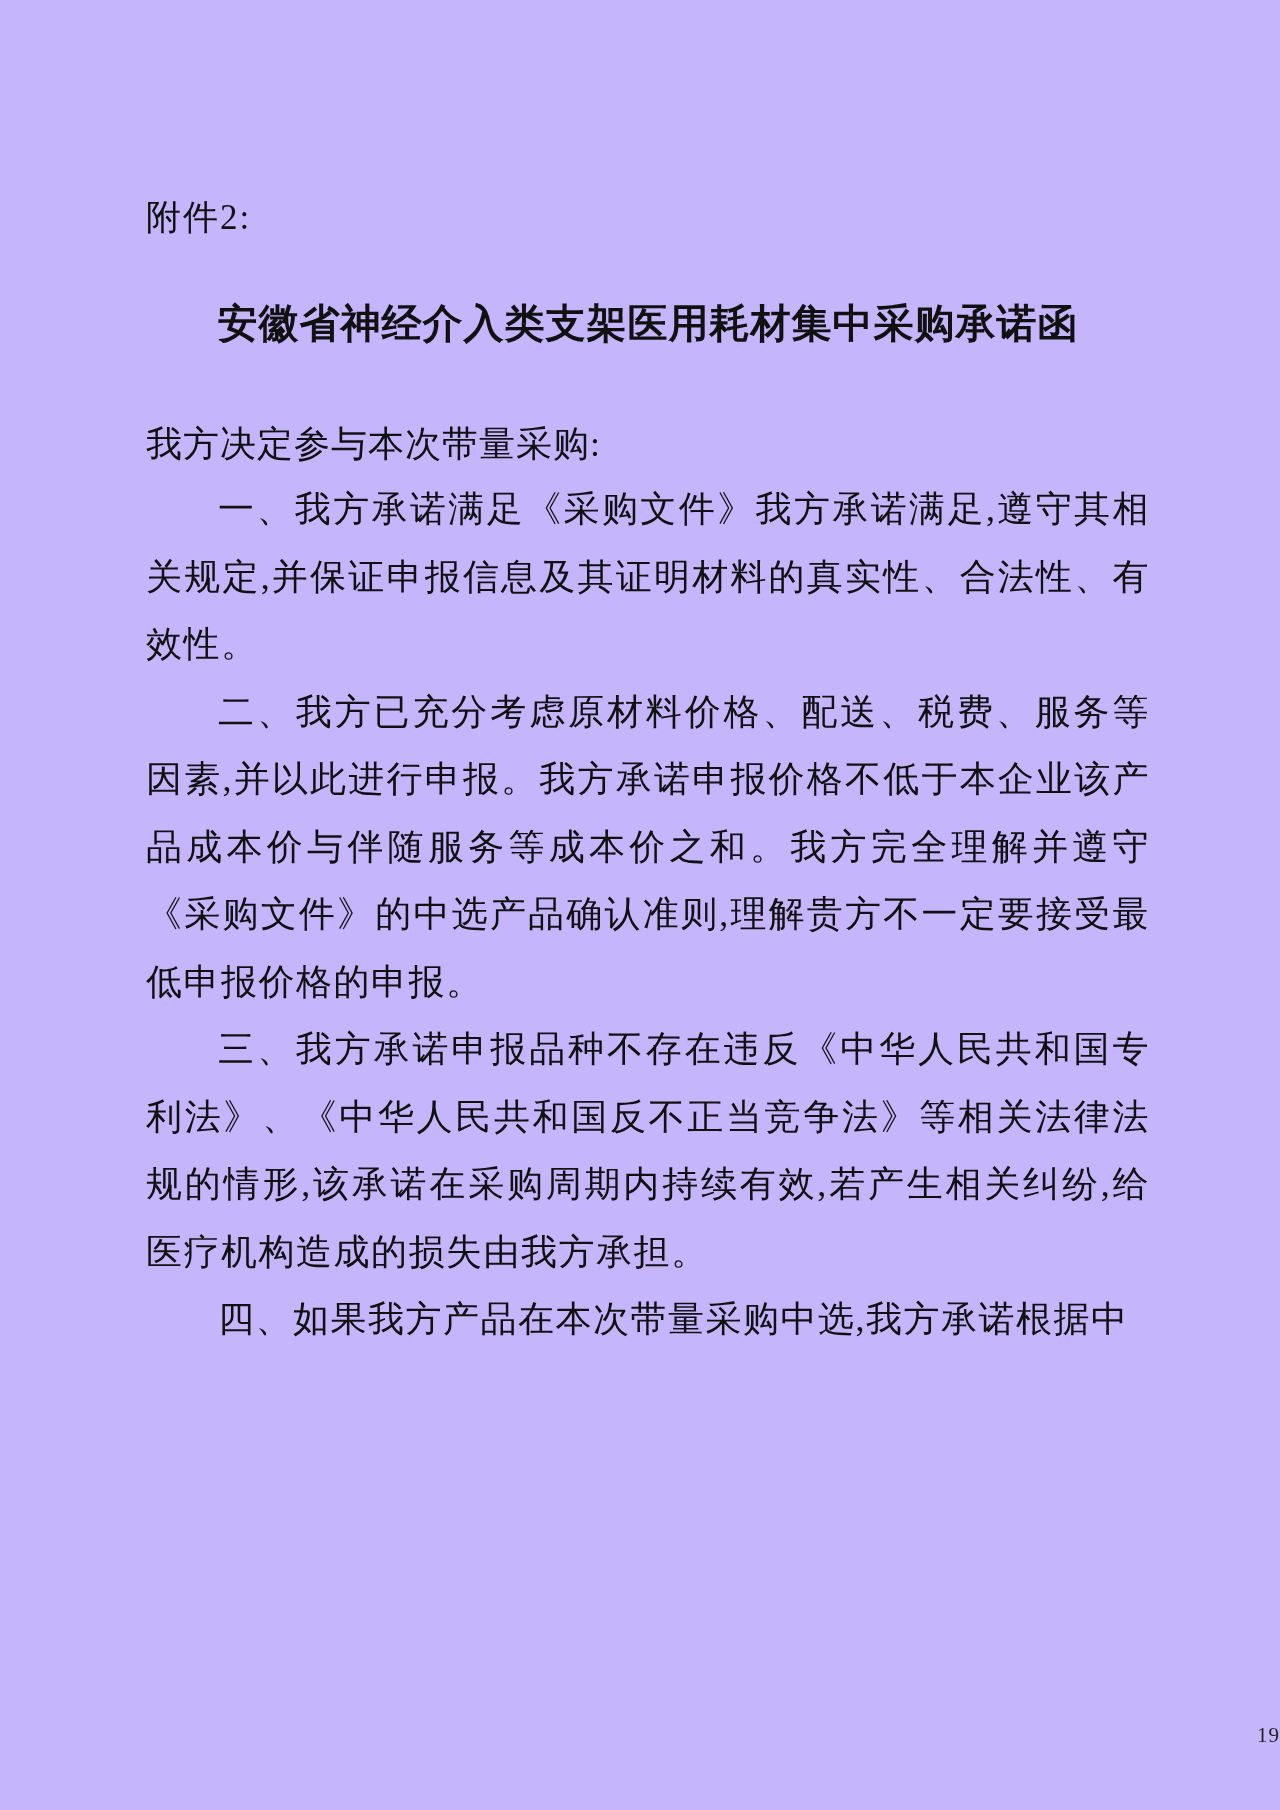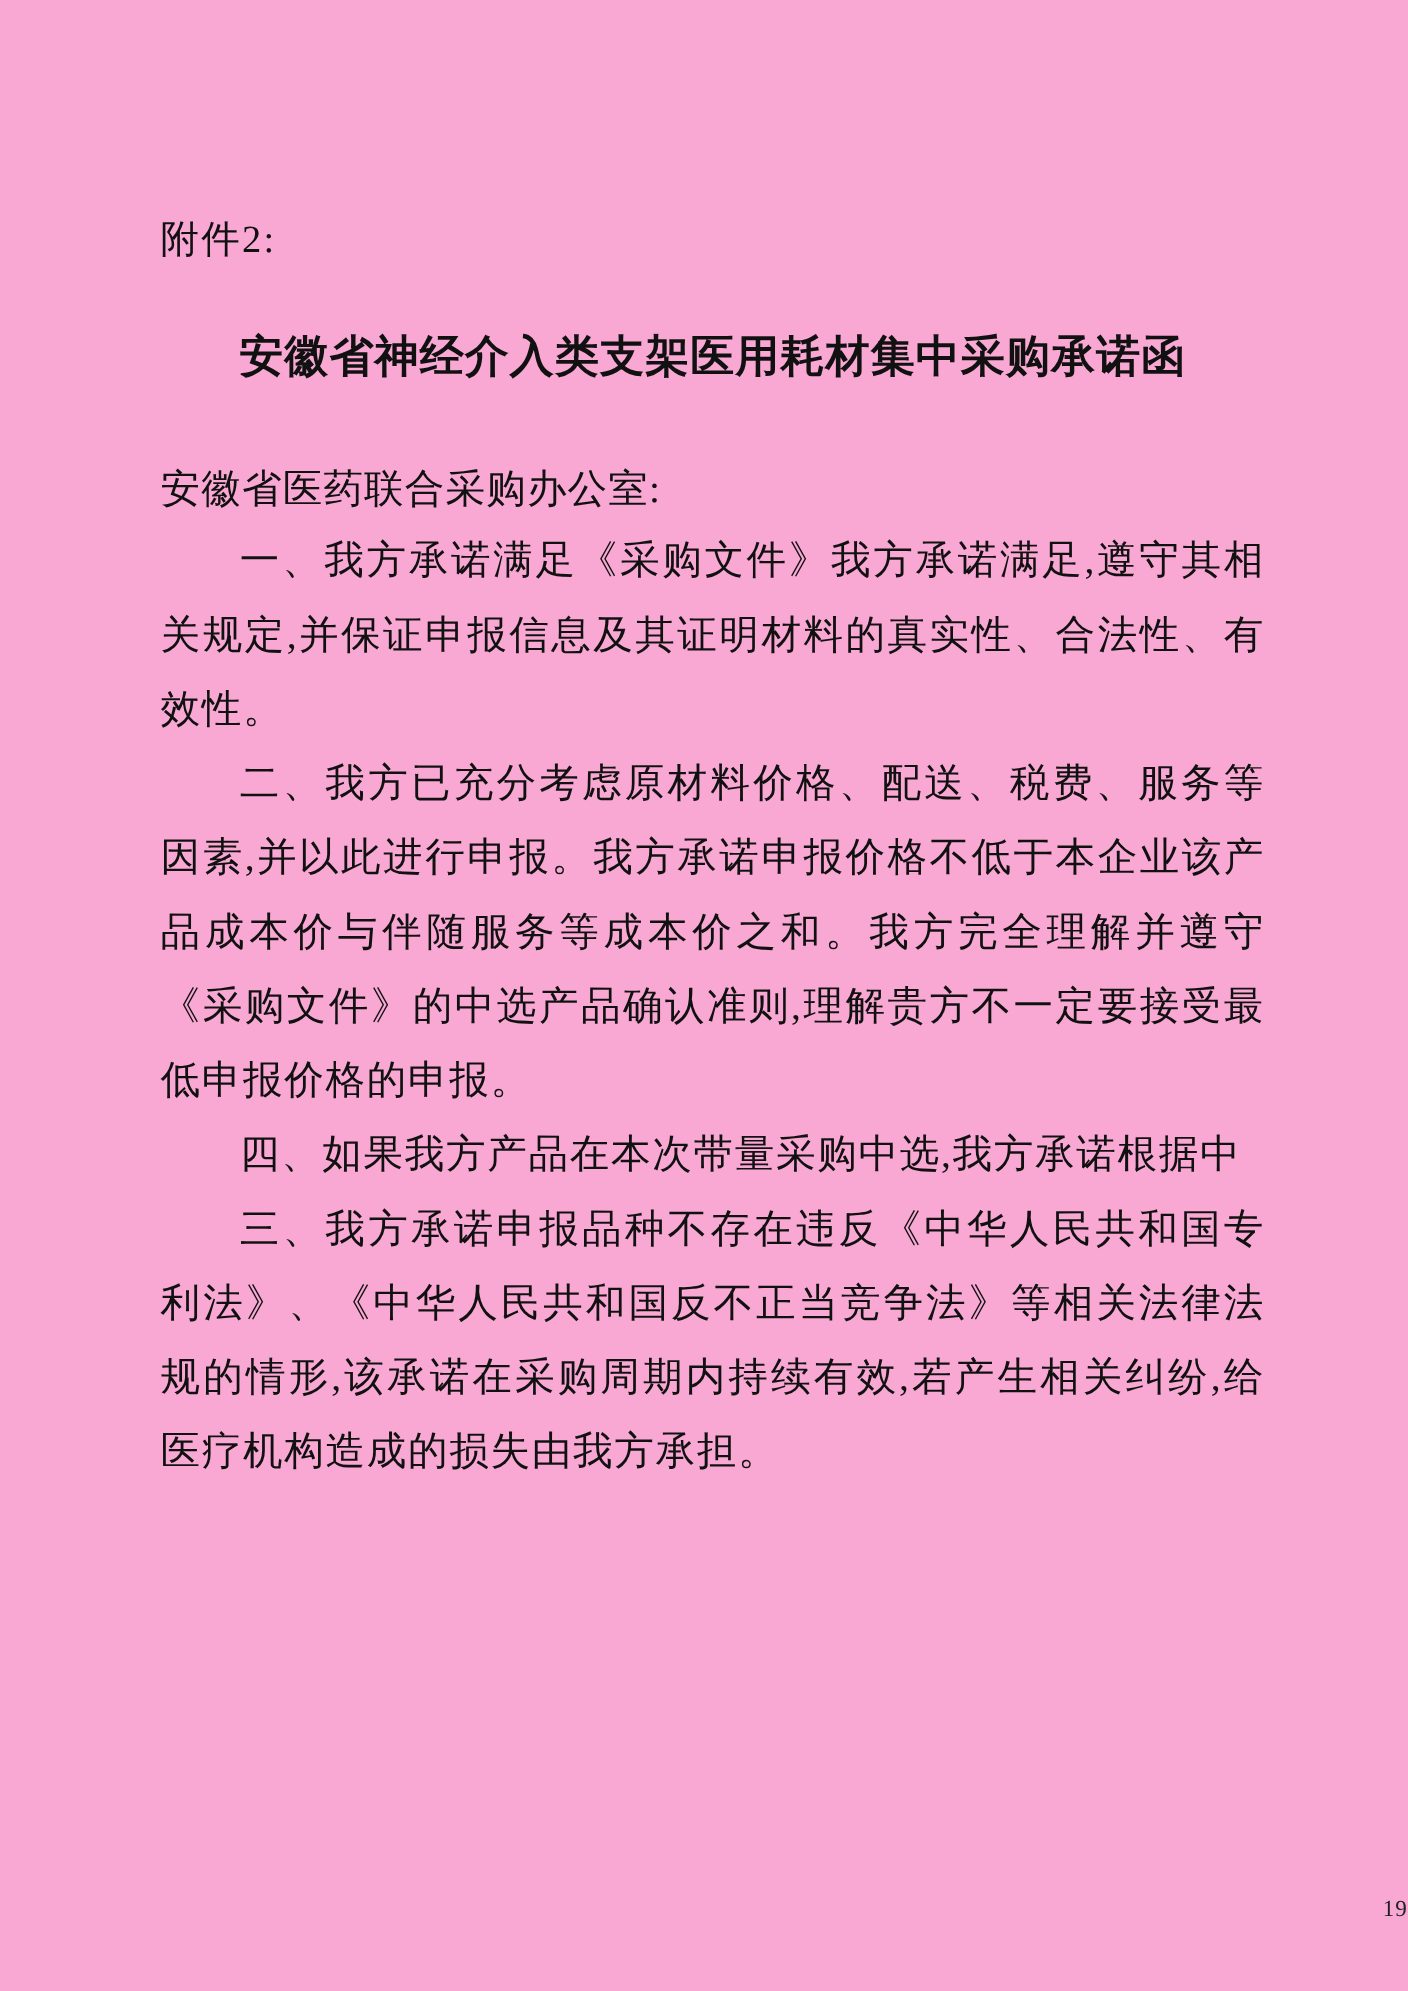--- a/index.html
+++ b/index.html
@@ -5,21 +5,21 @@
   html, body {
     margin: 0;
     padding: 0;
     background: #e8e8e8;
   }
   .page {
     position: relative;
     width: 1280px;
     height: 1810px;
     margin: 0 auto;
-    background: #f9a8d4;
+    background: #c4b5fd;
     box-sizing: border-box;
     padding: 196px 130px 0 146px;
     font-family: "Liberation Serif", "DejaVu Serif", serif;
     color: #111111;
     overflow: hidden;
   }
   .attachment-label {
     font-size: 35px;
     line-height: 44px;
     letter-spacing: 2px;
@@ -63,24 +63,24 @@
 </style>
 </head>
 <body>
 
 <div class="page">
 
   <div class="attachment-label">附件2:</div>
 
   <h1 class="doc-title">安徽省神经介入类支架医用耗材集中采购承诺函</h1>
 
-  <div class="salutation">安徽省医药联合采购办公室:</div>
+  <div class="salutation">我方决定参与本次带量采购:</div>
 
   <div class="doc-body">
     <p class="para">一、我方承诺满足《采购文件》我方承诺满足,遵守其相关规定,并保证申报信息及其证明材料的真实性、合法性、有效性。</p>
     <p class="para">二、我方已充分考虑原材料价格、配送、税费、服务等因素,并以此进行申报。我方承诺申报价格不低于本企业该产品成本价与伴随服务等成本价之和。我方完全理解并遵守《采购文件》的中选产品确认准则,理解贵方不一定要接受最低申报价格的申报。</p>
+    <p class="para">三、我方承诺申报品种不存在违反《中华人民共和国专利法》、《中华人民共和国反不正当竞争法》等相关法律法规的情形,该承诺在采购周期内持续有效,若产生相关纠纷,给医疗机构造成的损失由我方承担。</p>
     <p class="para">四、如果我方产品在本次带量采购中选,我方承诺根据中</p>
-    <p class="para">三、我方承诺申报品种不存在违反《中华人民共和国专利法》、《中华人民共和国反不正当竞争法》等相关法律法规的情形,该承诺在采购周期内持续有效,若产生相关纠纷,给医疗机构造成的损失由我方承担。</p>
   </div>
 
   <div class="page-number">19</div>
 
 </div>
 
 </body></html>

